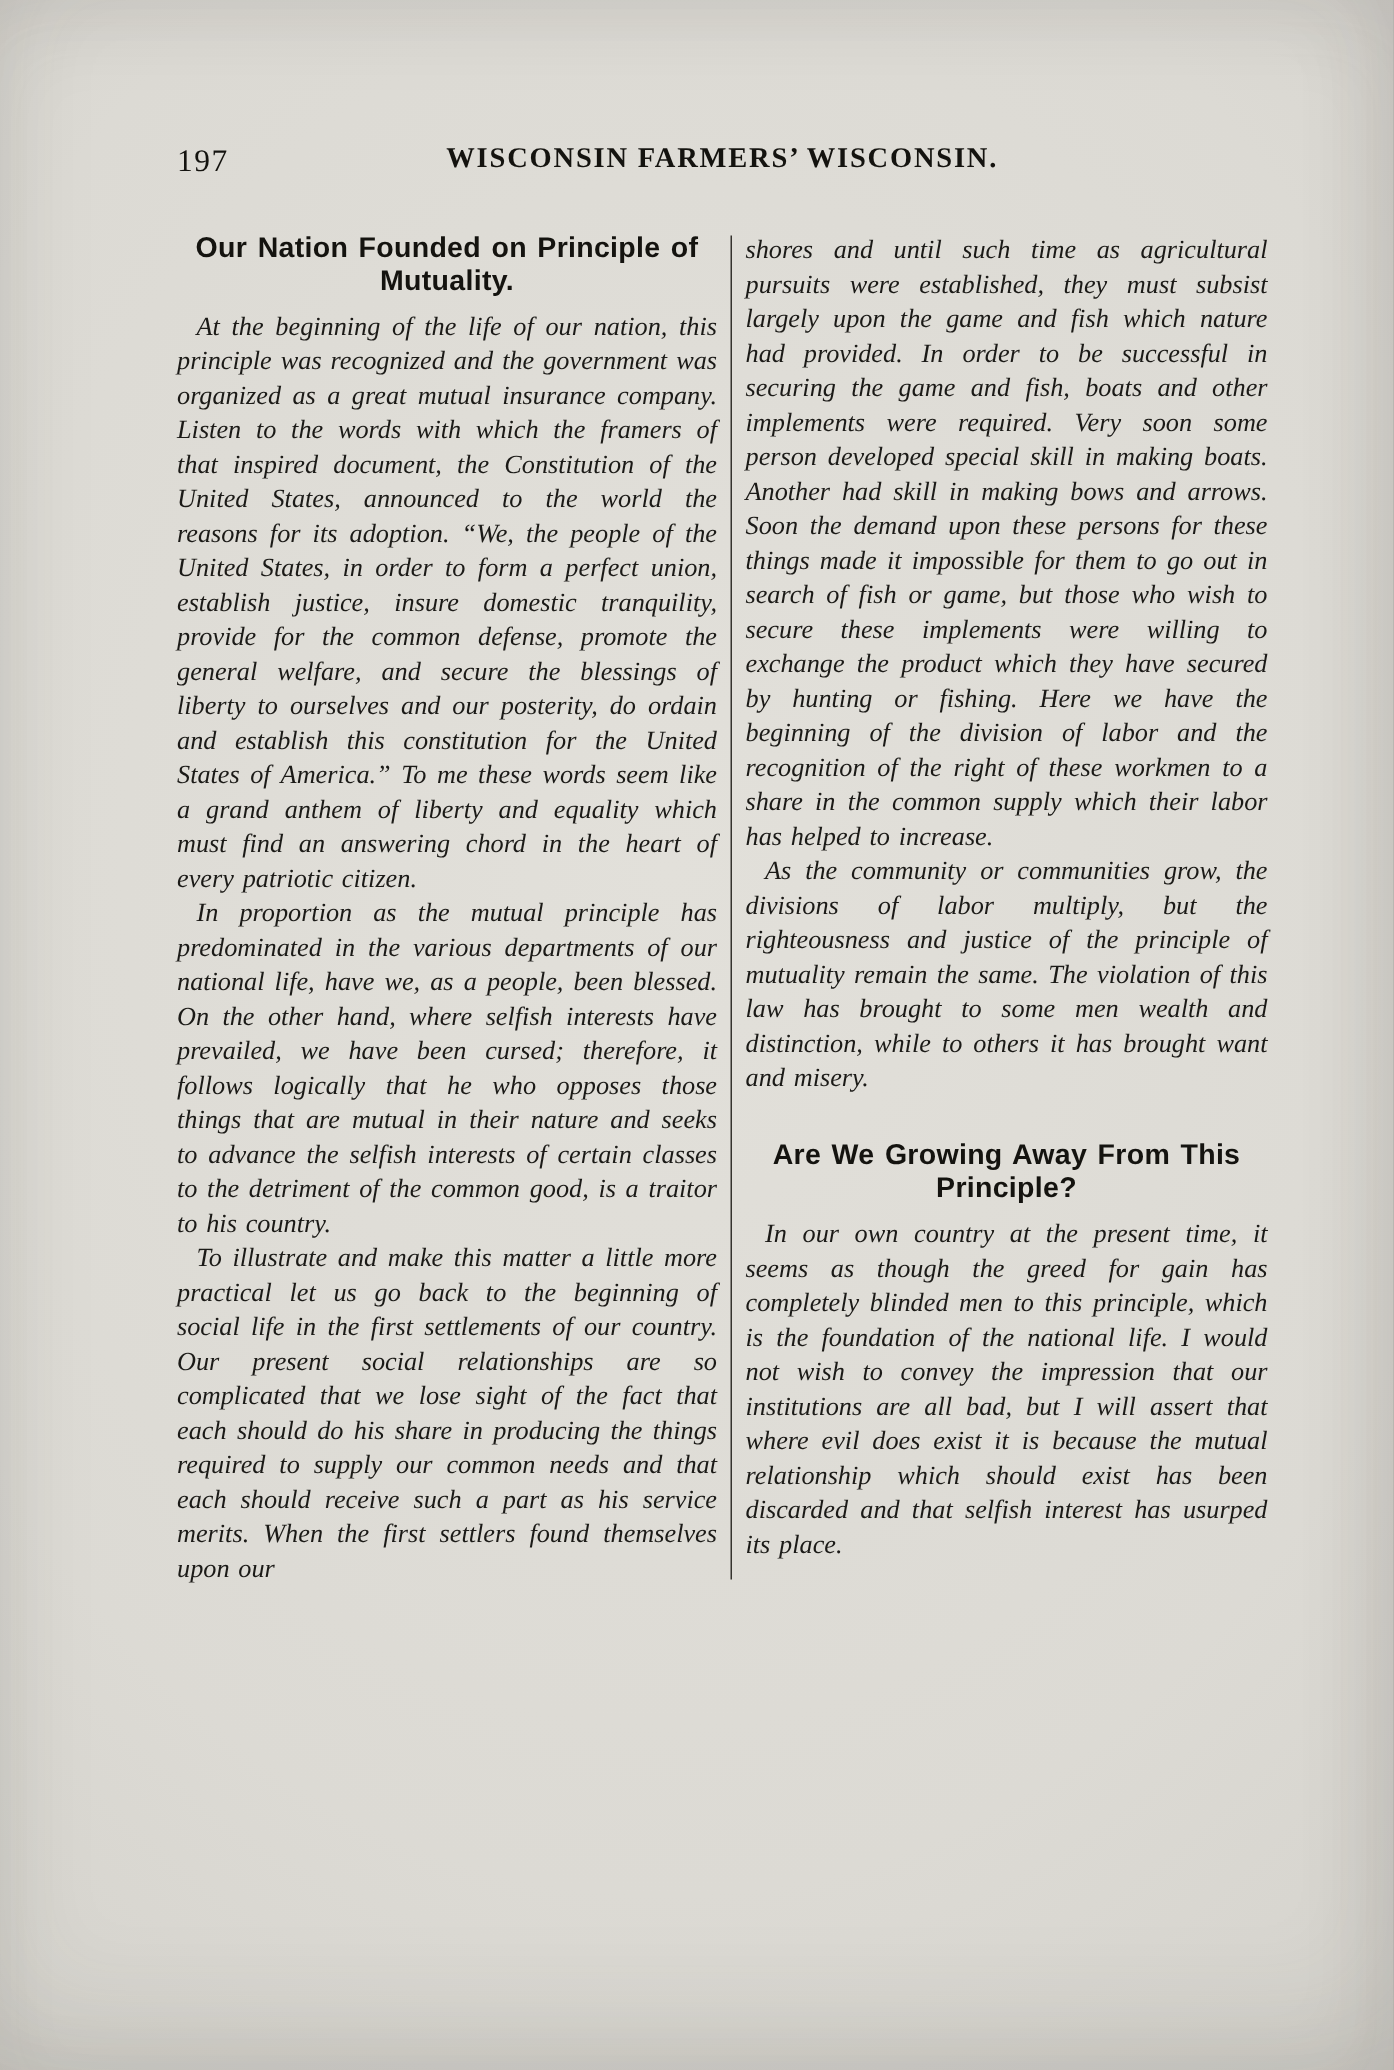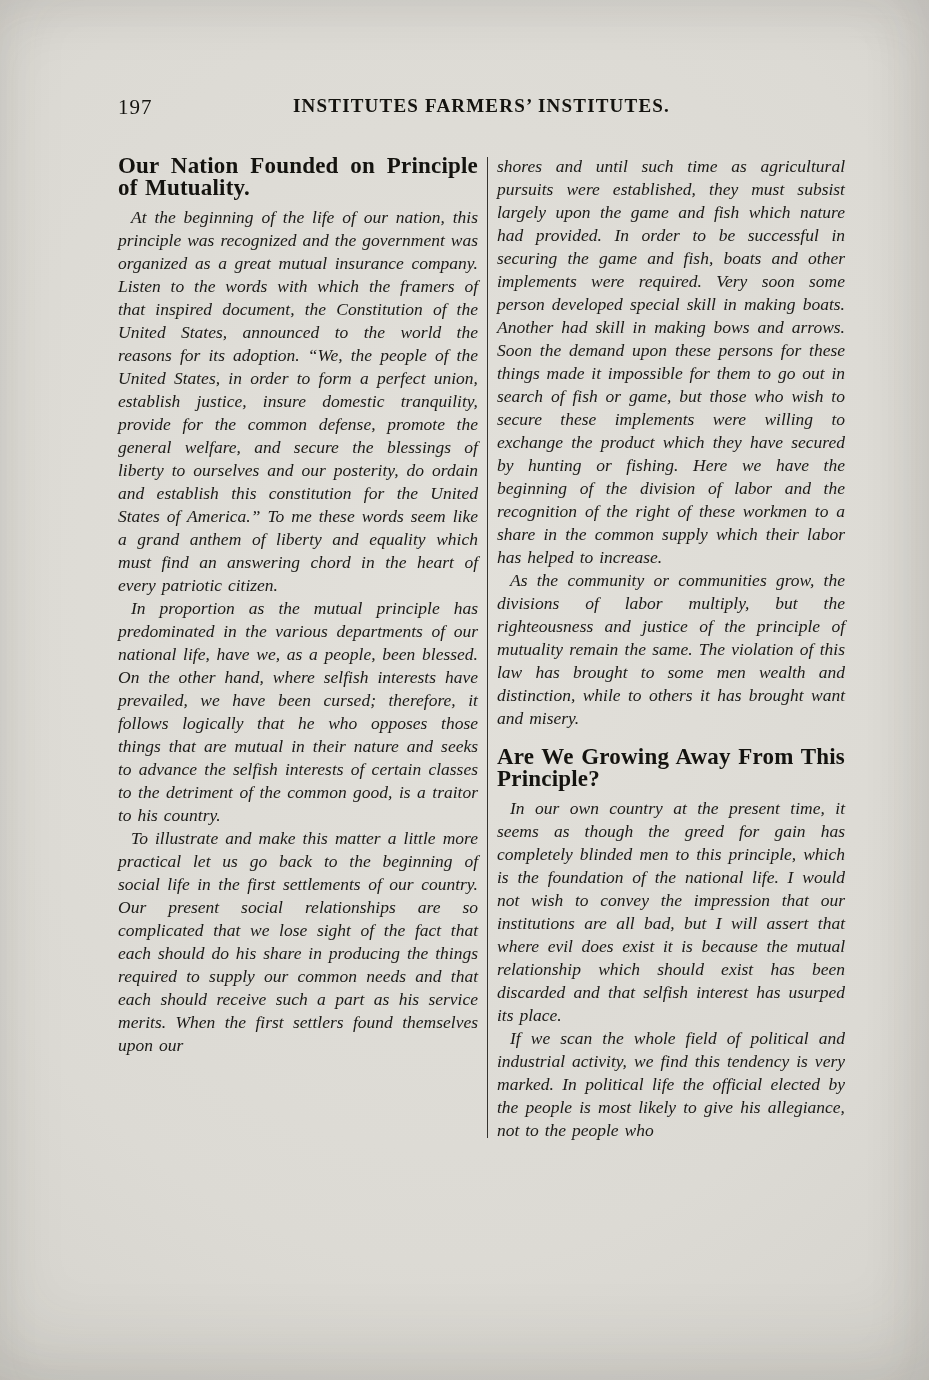--- a/index.html
+++ b/index.html
@@ -61,63 +61,63 @@
   .col-left  { width: 360px; }
   .col-right { flex: 1; }
 
   .column-rule {
     width: 1px;
     background: #35332e;
     margin: 2px 9px 4px 9px;
   }
 
   .section-heading {
-    font-family: Liberation Serif, serif;
-    font-size: 23px;
+    font-family: Liberation Sans, sans-serif;
+    font-size: 19px;
     font-weight: 700;
     line-height: 22px;
+    text-align: center;
     letter-spacing: 0.2px;
     color: #14130f;
     margin-bottom: 7px;
   }
   .section-heading.mid {
-    margin-top: 16px;
+    margin-top: 30px;
   }
 
   .col p {
     text-indent: 13px;
     margin: 0;
     font-style: italic;
   }
   .col p.no-indent { text-indent: 0; }
 </style>
 </head>
 <body>
 
 <div class="scan-page">
 
   <header class="running-head">
     <span class="page-number">197</span>
-    <span class="running-title">INSTITUTES FARMERS’ INSTITUTES.</span>
+    <span class="running-title">WISCONSIN FARMERS’ WISCONSIN.</span>
   </header>
 
   <main class="columns">
 
     <section class="col col-left">
       <h2 class="section-heading">Our Nation Founded on Principle of Mutuality.</h2>
       <p>At the beginning of the life of our nation, this principle was recognized and the government was organized as a great mutual insurance company. Listen to the words with which the framers of that inspired document, the Constitution of the United States, announced to the world the reasons for its adoption. “We, the people of the United States, in order to form a perfect union, establish justice, insure domestic tranquility, provide for the common defense, promote the general welfare, and secure the blessings of liberty to ourselves and our posterity, do ordain and establish this constitution for the United States of America.” To me these words seem like a grand anthem of liberty and equality which must find an answering chord in the heart of every patriotic citizen.</p>
       <p>In proportion as the mutual principle has predominated in the various departments of our national life, have we, as a people, been blessed. On the other hand, where selfish interests have prevailed, we have been cursed; therefore, it follows logically that he who opposes those things that are mutual in their nature and seeks to advance the selfish interests of certain classes to the detriment of the common good, is a traitor to his country.</p>
       <p>To illustrate and make this matter a little more practical let us go back to the beginning of social life in the first settlements of our country. Our present social relationships are so complicated that we lose sight of the fact that each should do his share in producing the things required to supply our common needs and that each should receive such a part as his service merits. When the first settlers found themselves upon our</p>
     </section>
 
     <div class="column-rule"></div>
 
     <section class="col col-right">
       <p class="no-indent">shores and until such time as agricultural pursuits were established, they must subsist largely upon the game and fish which nature had provided. In order to be successful in securing the game and fish, boats and other implements were required. Very soon some person developed special skill in making boats. Another had skill in making bows and arrows. Soon the demand upon these persons for these things made it impossible for them to go out in search of fish or game, but those who wish to secure these implements were willing to exchange the product which they have secured by hunting or fishing. Here we have the beginning of the division of labor and the recognition of the right of these workmen to a share in the common supply which their labor has helped to increase.</p>
       <p>As the community or communities grow, the divisions of labor multiply, but the righteousness and justice of the principle of mutuality remain the same. The violation of this law has brought to some men wealth and distinction, while to others it has brought want and misery.</p>
       <h2 class="section-heading mid">Are We Growing Away From This Principle?</h2>
       <p>In our own country at the present time, it seems as though the greed for gain has completely blinded men to this principle, which is the foundation of the national life. I would not wish to convey the impression that our institutions are all bad, but I will assert that where evil does exist it is because the mutual relationship which should exist has been discarded and that selfish interest has usurped its place.</p>
-      <p>If we scan the whole field of political and industrial activity, we find this tendency is very marked. In political life the official elected by the people is most likely to give his allegiance, not to the people who</p>
     </section>
 
   </main>
 
 </div>
 
 </body></html>

